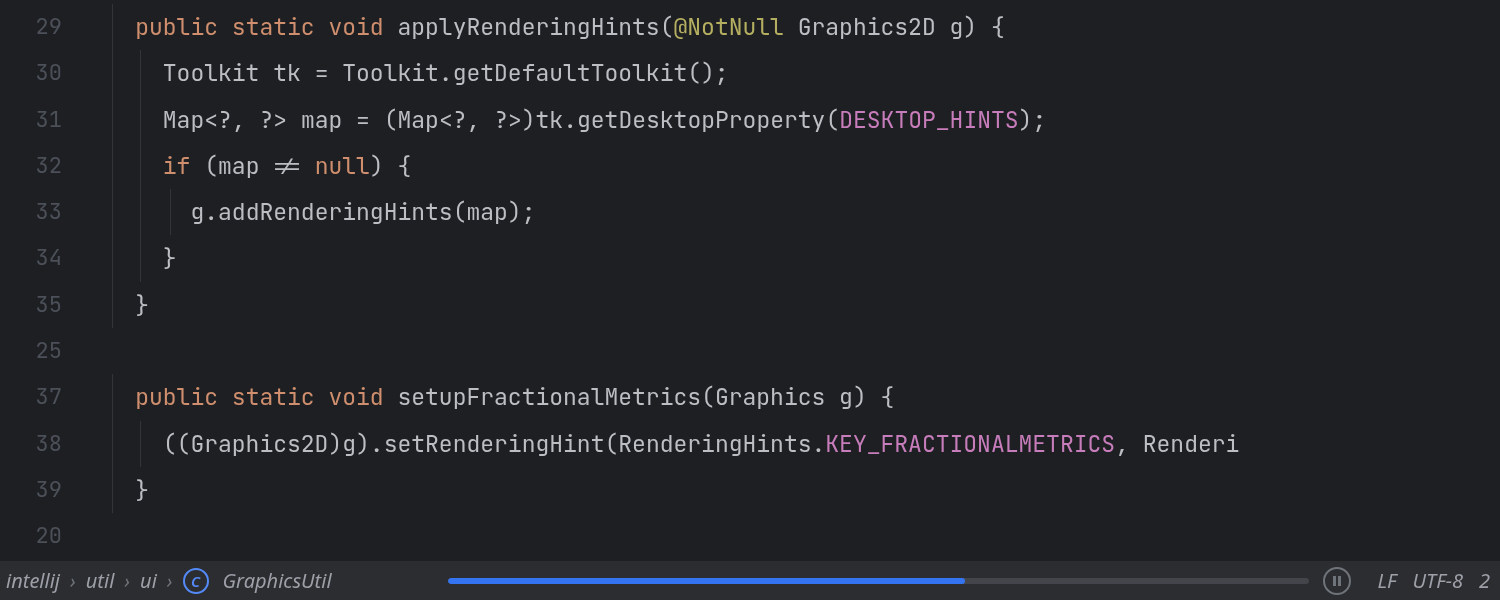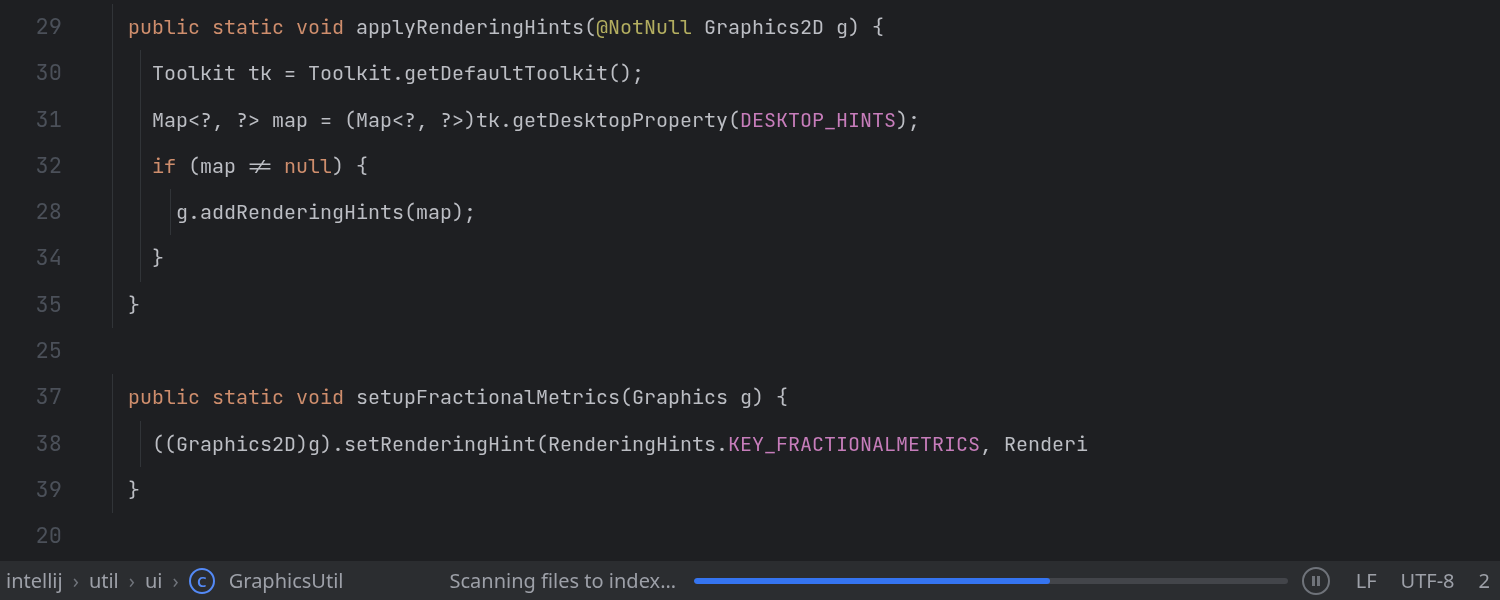--- a/index.html
+++ b/index.html
@@ -27,21 +27,21 @@
     text-align: right;
     padding-right: 18px;
     color: #4b5059;
     font-size: 22px;
     line-height: 46.3px;
     user-select: none;
     margin-left: 8px;
   }
   .code {
     flex: 1;
-    font-size: 20px;
+    font-size: 23px;
     line-height: 46.3px;
     color: #bcbec4;
     white-space: pre;
     position: relative;
   }
   .code-line {
     position: relative;
     height: 46.3px;
   }
   .indent-guide {
@@ -63,20 +63,21 @@
     height: 40px;
     background: #2b2d30;
     border-top: 1px solid #1e1f22;
     display: flex;
     align-items: center;
     font-family: -apple-system, "Segoe UI", system-ui, sans-serif;
     font-size: 20px;
     color: #9da0a8;
     padding: 0 10px 0 6px;
     gap: 8px;
+    font-style: italic;
   }
   .breadcrumbs {
     display: flex;
     align-items: center;
     gap: 10px;
   }
   .crumb { color: #9da0a8; }
   .crumb-sep { color: #6f737a; }
   .class-icon {
     display: inline-flex;
@@ -128,36 +129,36 @@
   }
   .pause-glyph {
     display: inline-block;
     width: 8px; height: 10px;
     border-left: 3px solid #6f737a;
     border-right: 3px solid #6f737a;
   }
   .status-right {
     display: flex;
     align-items: center;
-    gap: 24px;
+    gap: 16px;
     margin-left: 18px;
   }
   .status-item { color: #9da0a8; cursor: pointer; }
 </style>
 </head>
 <body>
 
 <div class="editor">
   <div class="code-area">
     <div class="gutter" id="gutter">
         <div>29</div>
         <div>30</div>
         <div>31</div>
         <div>32</div>
-        <div>28</div>
+        <div>33</div>
         <div>34</div>
         <div>35</div>
         <div>25</div>
         <div>37</div>
         <div>38</div>
         <div>39</div>
         <div>20</div>
       </div>
     <div class="code" id="code"><div class="code-line"><span class="indent-guide" style="left: 32px;"></span><span style="position: relative;">    <span class="kw">public</span><span class="pn"> </span><span class="kw">static</span><span class="pn"> </span><span class="kw">void</span><span class="pn"> </span><span class="fn">applyRenderingHints</span><span class="pn">(</span><span class="ann">@NotNull</span><span class="pn"> </span><span class="id">Graphics2D g</span><span class="pn">) {</span></span></div><div class="code-line"><span class="indent-guide" style="left: 32px;"></span><span class="indent-guide" style="left: 60px;"></span><span style="position: relative;">      <span class="id">Toolkit tk </span><span class="op">= </span><span class="id">Toolkit</span><span class="pn">.</span><span class="id">getDefaultToolkit</span><span class="pn">();</span></span></div><div class="code-line"><span class="indent-guide" style="left: 32px;"></span><span class="indent-guide" style="left: 60px;"></span><span style="position: relative;">      <span class="id">Map</span><span class="pn">&lt;</span><span class="id">?</span><span class="pn">, </span><span class="id">?</span><span class="pn">&gt; </span><span class="id">map </span><span class="op">= </span><span class="pn">(</span><span class="id">Map</span><span class="pn">&lt;</span><span class="id">?</span><span class="pn">, </span><span class="id">?</span><span class="pn">&gt;)</span><span class="id">tk</span><span class="pn">.</span><span class="id">getDesktopProperty</span><span class="pn">(</span><span class="cst">DESKTOP_HINTS</span><span class="pn">);</span></span></div><div class="code-line"><span class="indent-guide" style="left: 32px;"></span><span class="indent-guide" style="left: 60px;"></span><span style="position: relative;">      <span class="kw">if</span><span class="pn"> (</span><span class="id">map </span><span class="op">!= </span><span class="kw">null</span><span class="pn">) {</span></span></div><div class="code-line"><span class="indent-guide" style="left: 32px;"></span><span class="indent-guide" style="left: 60px;"></span><span class="indent-guide" style="left: 90px;"></span><span style="position: relative;">        <span class="id">g</span><span class="pn">.</span><span class="id">addRenderingHints</span><span class="pn">(</span><span class="id">map</span><span class="pn">);</span></span></div><div class="code-line"><span class="indent-guide" style="left: 32px;"></span><span class="indent-guide" style="left: 60px;"></span><span style="position: relative;">      <span class="pn">}</span></span></div><div class="code-line"><span class="indent-guide" style="left: 32px;"></span><span style="position: relative;">    <span class="pn">}</span></span></div><div class="code-line"><span style="position: relative;"><span class="pn"></span></span></div><div class="code-line"><span class="indent-guide" style="left: 32px;"></span><span style="position: relative;">    <span class="kw">public</span><span class="pn"> </span><span class="kw">static</span><span class="pn"> </span><span class="kw">void</span><span class="pn"> </span><span class="fn">setupFractionalMetrics</span><span class="pn">(</span><span class="id">Graphics g</span><span class="pn">) {</span></span></div><div class="code-line"><span class="indent-guide" style="left: 32px;"></span><span class="indent-guide" style="left: 60px;"></span><span style="position: relative;">      <span class="pn">((</span><span class="id">Graphics2D</span><span class="pn">)</span><span class="id">g</span><span class="pn">).</span><span class="id">setRenderingHint</span><span class="pn">(</span><span class="id">RenderingHints</span><span class="pn">.</span><span class="cst">KEY_FRACTIONALMETRICS</span><span class="pn">, </span><span class="id">Renderi</span></span></div><div class="code-line"><span class="indent-guide" style="left: 32px;"></span><span style="position: relative;">    <span class="pn">}</span></span></div><div class="code-line"><span style="position: relative;"><span class="pn"></span></span></div></div>
   </div>
@@ -169,21 +170,20 @@
       <span class="crumb">util</span>
       <span class="crumb-sep">›</span>
       <span class="crumb">ui</span>
       <span class="crumb-sep">›</span>
       <span class="class-icon">C</span>
       <span class="crumb">GraphicsUtil</span>
     </div>
 
     <div class="spacer-lg"></div>
 
-    <span class="status-text">Scanning files to index…</span>
 
     <div class="progress-container">
       <div class="progress-bar">
         <div class="progress-fill" id="progress-fill" style="width: 60%;"></div>
       </div>
       <span class="pause-btn">
         <span class="pause-glyph"></span>
       </span>
     </div>
 

